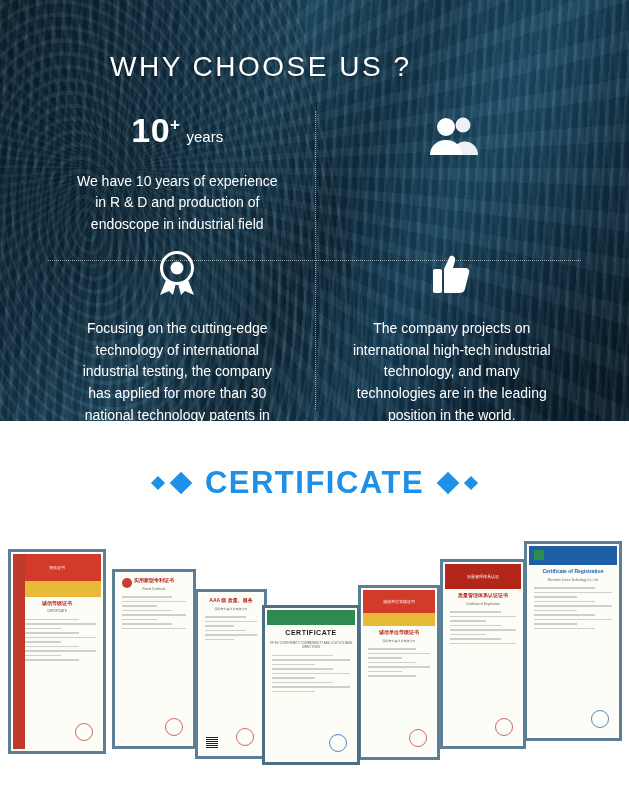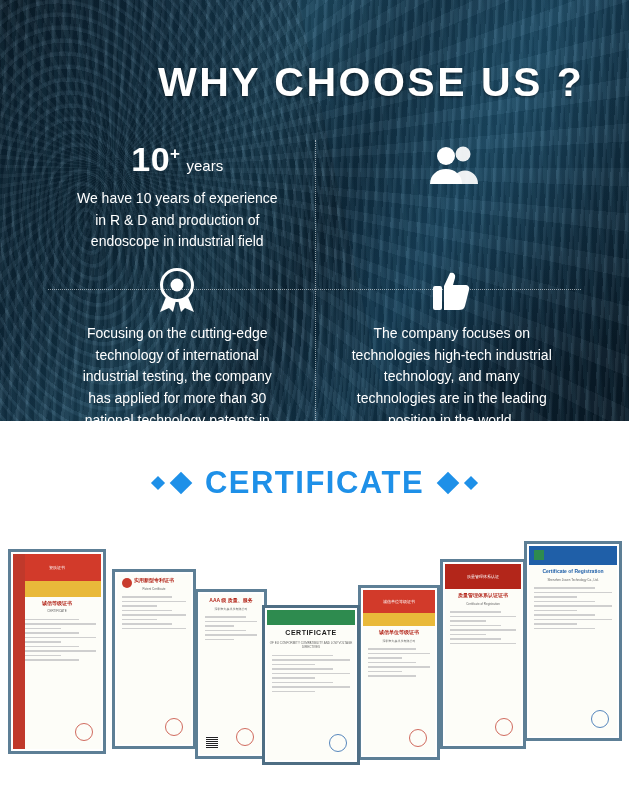--- a/index.html
+++ b/index.html
@@ -68,26 +68,25 @@
   }
 
   .why-inner {
     position: relative;
     z-index: 3;
     padding: 0;
     height: 100%;
   }
   .why-title {
     color: #ffffff;
-    font-size: 41px;
-    font-weight: bold;
+    font-size: 28px;
+    font-weight: normal;
     letter-spacing: 2.5px;
     padding: 32px 0 0 110px;
     text-shadow: 0 1px 3px rgba(0,0,0,.5);
-    margin-left: 48px;
   }
 
   .grid {
     position: relative;
     margin: 22px 40px 0 40px;
     display: grid;
     grid-template-columns: 1fr 1fr;
     grid-template-rows: 1fr 1fr;
     height: 310px;
   }
@@ -110,20 +109,21 @@
   }
 
   .cell {
     position: relative;
     display: flex;
     flex-direction: column;
     align-items: center;
     justify-content: flex-start;
     padding: 8px 22px 0 22px;
     box-sizing: border-box;
+    gap: 12px;
   }
   .cell.r2 { padding-top: 14px; }
 
   .big-num {
     color: #ffffff;
     font-size: 34px;
     font-weight: bold;
     line-height: 1;
     margin-bottom: 12px;
     letter-spacing: .5px;
@@ -331,21 +331,21 @@
         <p>Focusing on the cutting-edge technology of international industrial testing, the company has applied for more than 30 national technology patents in total.</p>
       </div>
 
       <div class="cell r2">
         <div class="icon-wrap">
           <svg width="42" height="44" viewBox="0 0 42 44" aria-hidden="true">
             <path d="M13 18 L19 5 c3 -1 6 1 5 5 l-2 7 h12 c3 0 5 2 4 5 l-4 16 c-1 3 -3 4 -6 4 H13 Z" fill="#ffffff"></path>
             <rect x="2" y="18" width="9" height="24" rx="2" fill="#ffffff"></rect>
           </svg>
         </div>
-        <p>The company focuses on technologies high-tech industrial technology, and many technologies are in the leading position in the world.</p>
+        <p>The company projects on international high-tech industrial technology, and many technologies are in the leading position in the world.</p>
       </div>
 
     </div>
   </div>
 </section>
 
 <section class="cert-section">
 
   <div class="cert-head">
     <div class="dia sm"></div>

